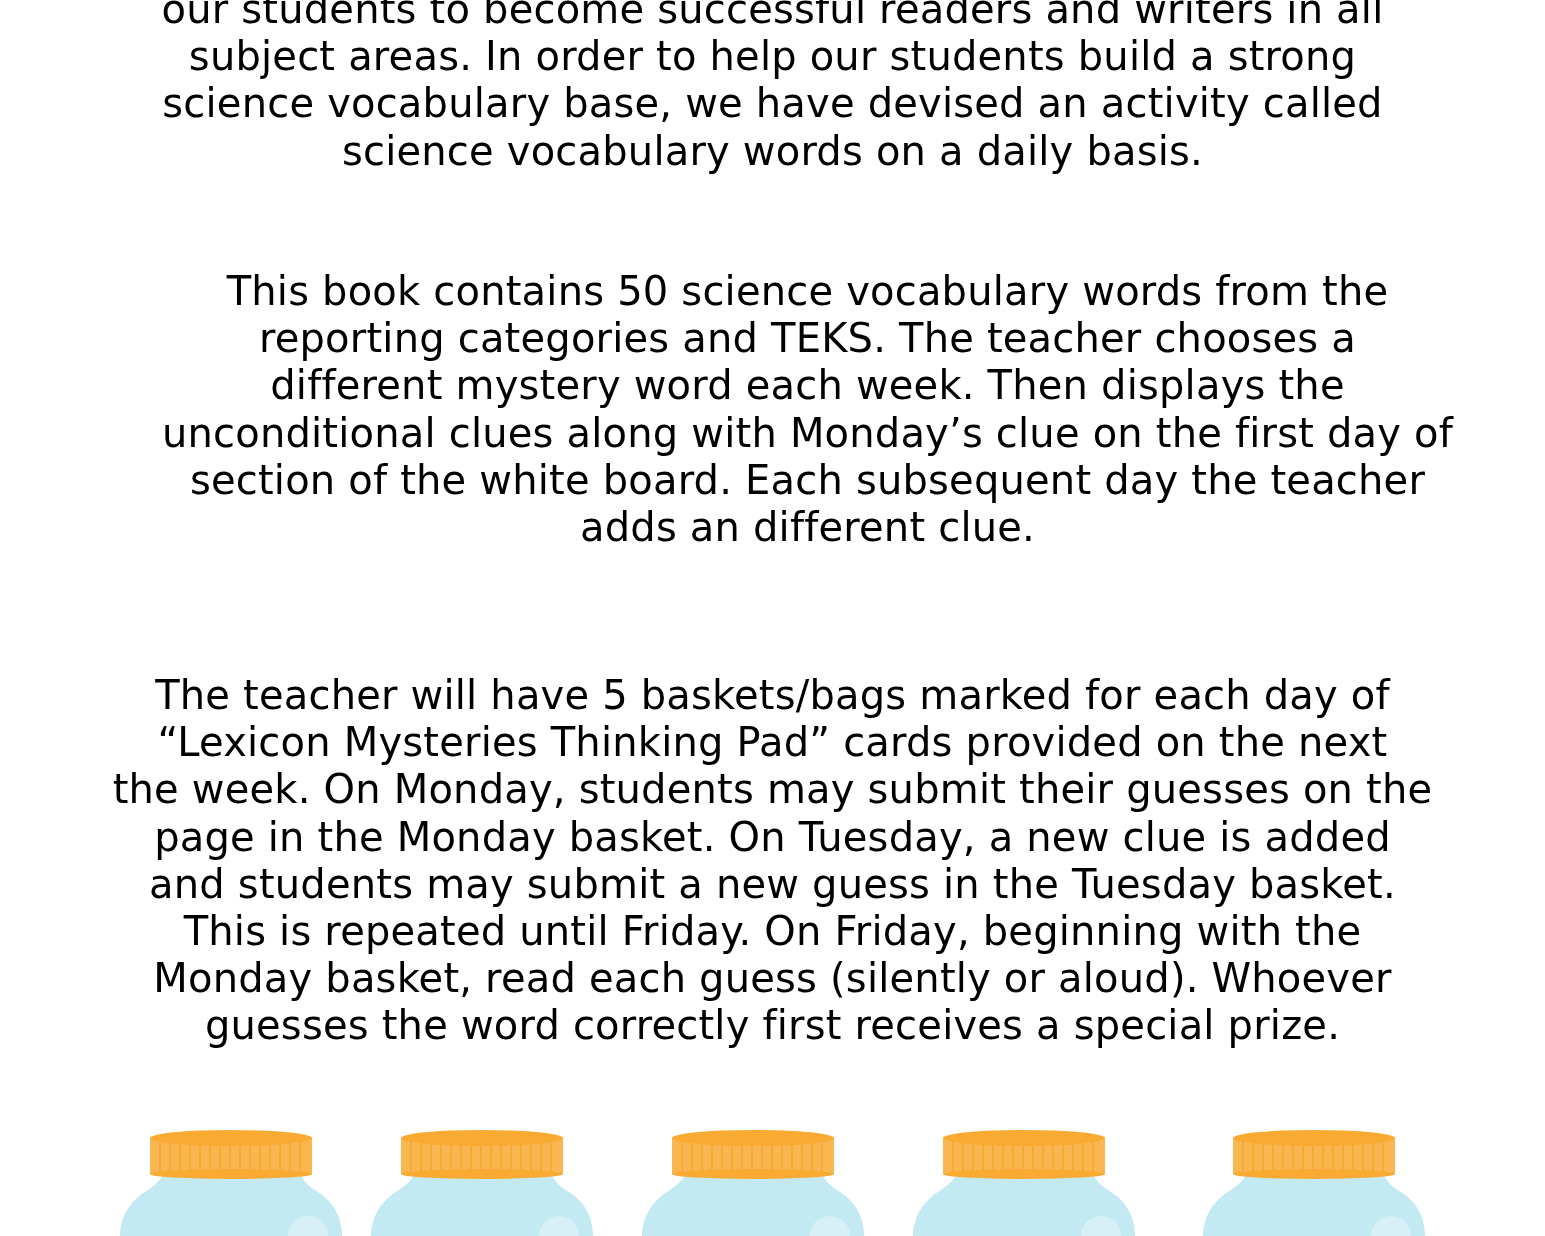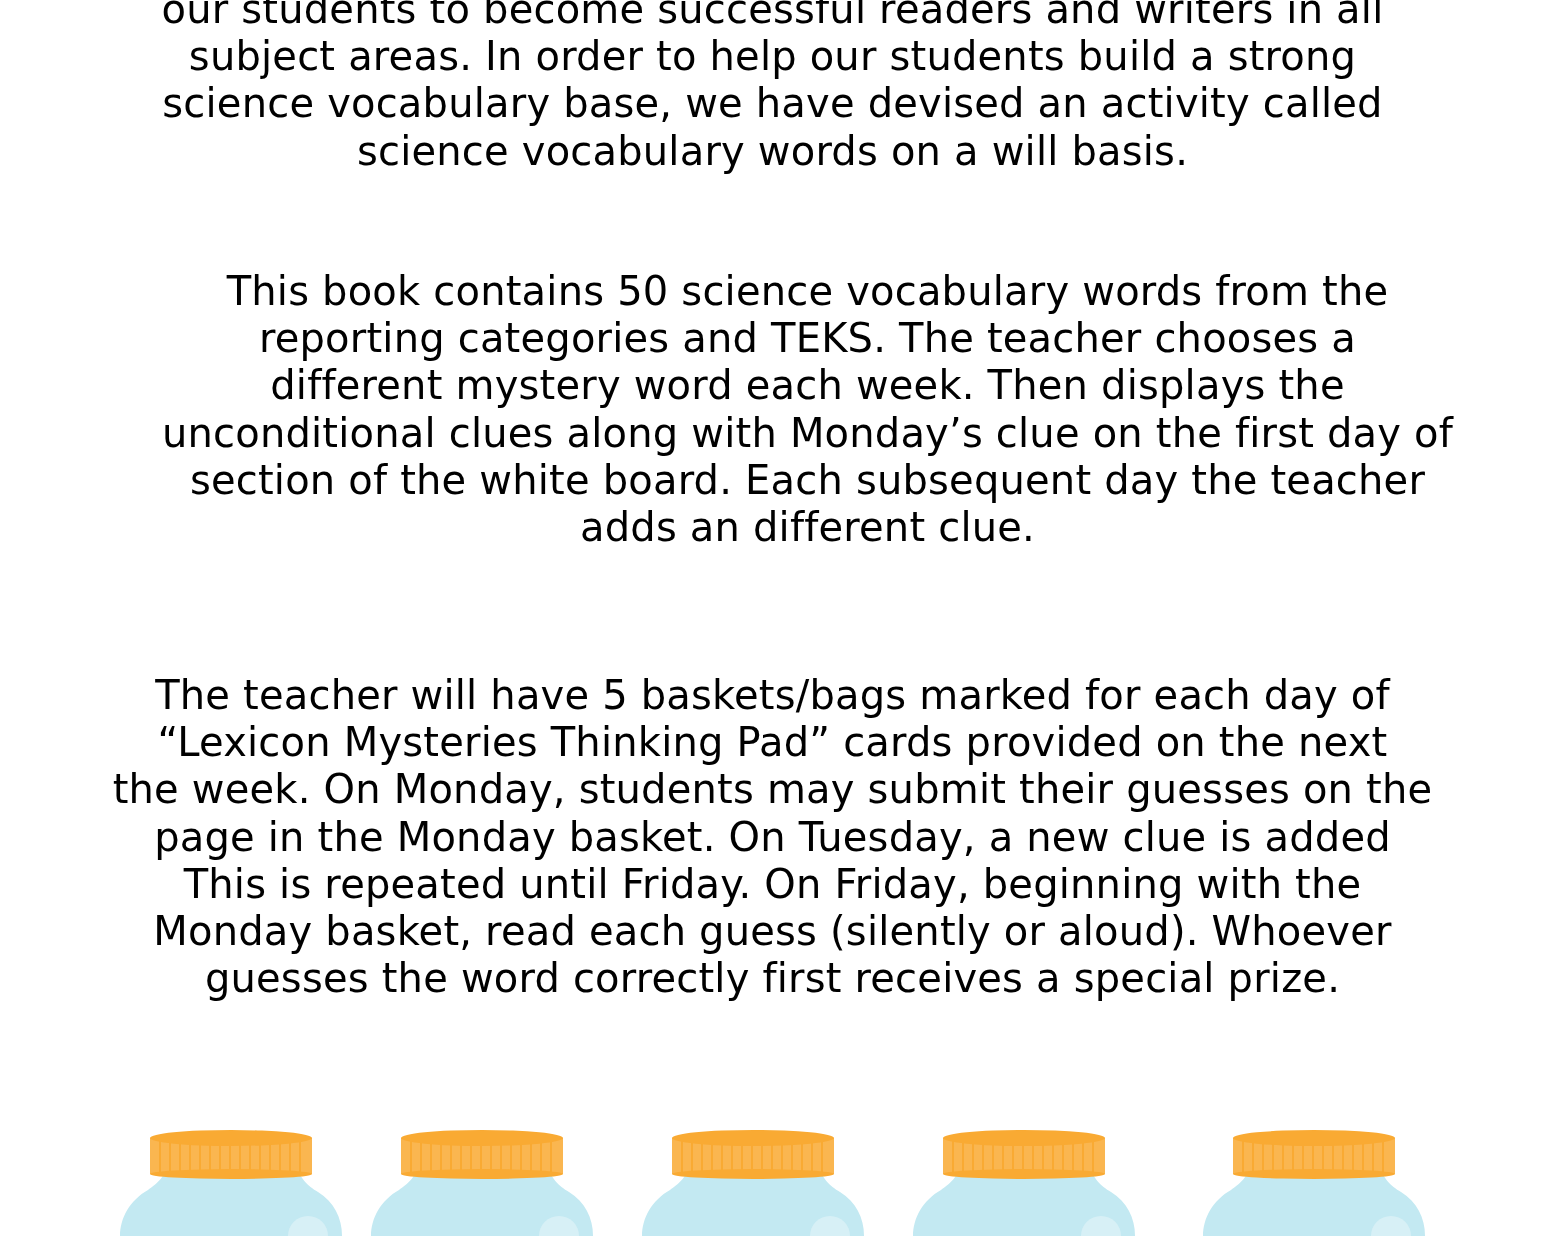--- a/index.html
+++ b/index.html
@@ -18,37 +18,38 @@
   </style>
 </head>
 <body>
 
 <div class="page">
 
   <div class="para" style="top:-14px;">
     <span class="line">our students to become successful readers and writers in all</span>
     <span class="line">subject areas. In order to help our students build a strong</span>
     <span class="line">science vocabulary base, we have devised an activity called</span>
-    <span class="line">science vocabulary words on a will basis.</span>
+    <span class="line">science vocabulary words on a daily basis.</span>
   </div>
 
   <div class="para" style="top:268px;margin-left:35px;">
     <span class="line">This book contains 50 science vocabulary words from the</span>
     <span class="line">reporting categories and TEKS. The teacher chooses a</span>
     <span class="line">different mystery word each week. Then displays the</span>
     <span class="line">unconditional clues along with Monday’s clue on the first day of</span>
     <span class="line">section of the white board. Each subsequent day the teacher</span>
     <span class="line">adds an different clue.</span>
   </div>
 
   <div class="para" style="top:672px;">
     <span class="line">The teacher will have 5 baskets/bags marked for each day of</span>
     <span class="line">“Lexicon Mysteries Thinking Pad” cards provided on the next</span>
     <span class="line">the week. On Monday, students may submit their guesses on the</span>
     <span class="line">page in the Monday basket. On Tuesday, a new clue is added</span>
+    <span class="line">and students may submit a new guess in the Tuesday basket.</span>
     <span class="line">This is repeated until Friday. On Friday, beginning with the</span>
     <span class="line">Monday basket, read each guess (silently or aloud). Whoever</span>
     <span class="line">guesses the word correctly first receives a special prize.</span>
   </div>
 
   <div class="jars">
     <div class="jar" style="left:112px;">
       <svg width="240" height="116" viewBox="0 0 240 116">
         <path d="M56 40 C54 58 44 64 36 70 C18 80 8 98 8 116 L230 116 C230 98 222 82 206 72 C196 66 186 58 184 40 Z" fill="#C3E9F2"></path>
         <ellipse cx="196" cy="116" rx="20" ry="20" fill="#D7F0F6"></ellipse>

